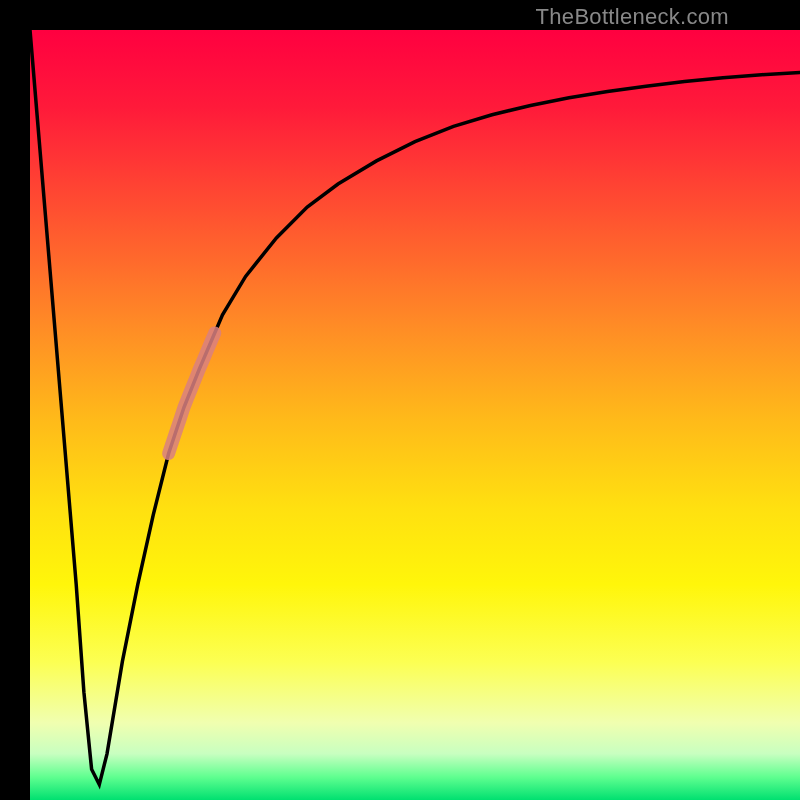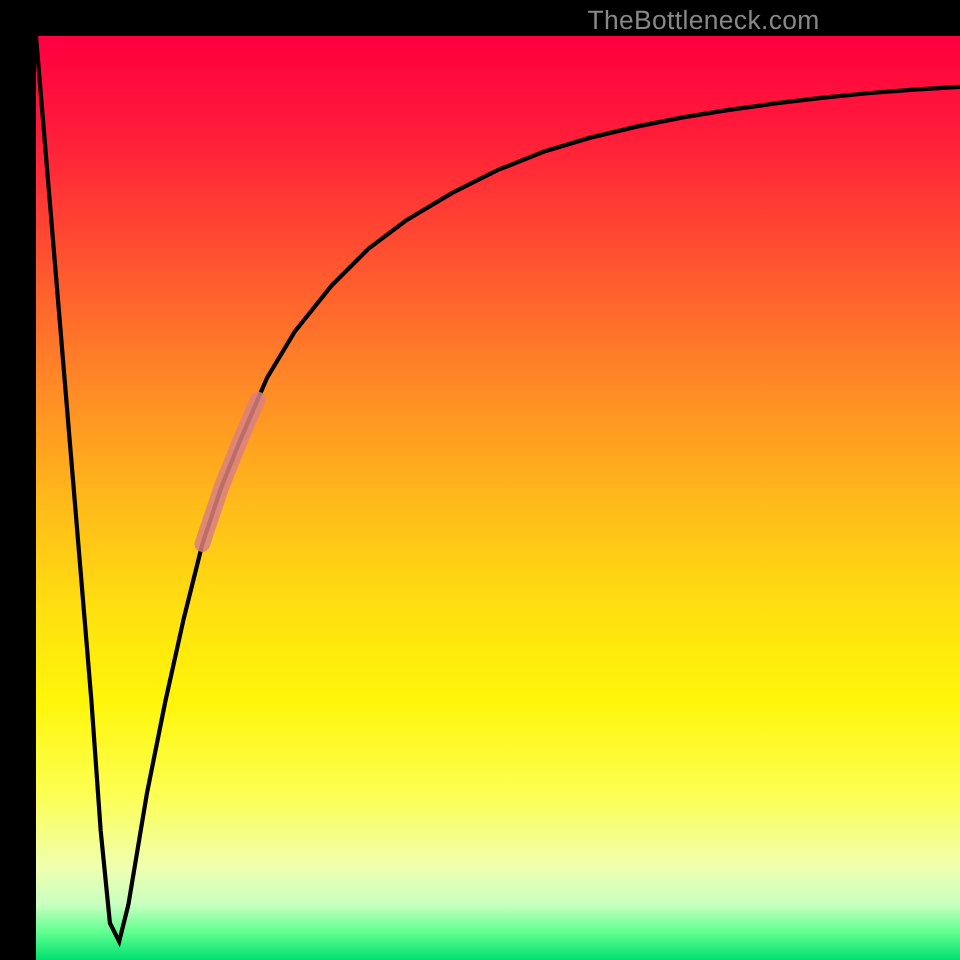--- a/index.html
+++ b/index.html
@@ -9,20 +9,21 @@
     height: 800px;
     overflow: hidden;
     background: #000;
     font-family: Arial, Helvetica, sans-serif;
   }
   .frame {
     position: relative;
     width: 691px;
     height: 800px;
     background: #000;
+    padding-left: 46px;
   }
   .plot-area {
     position: absolute;
     left: 30px;
     top: 30px;
     width: 770px;
     height: 770px;
     background: linear-gradient(to bottom,
       #ff0040 0%,
       #ff1a3a 10%,

